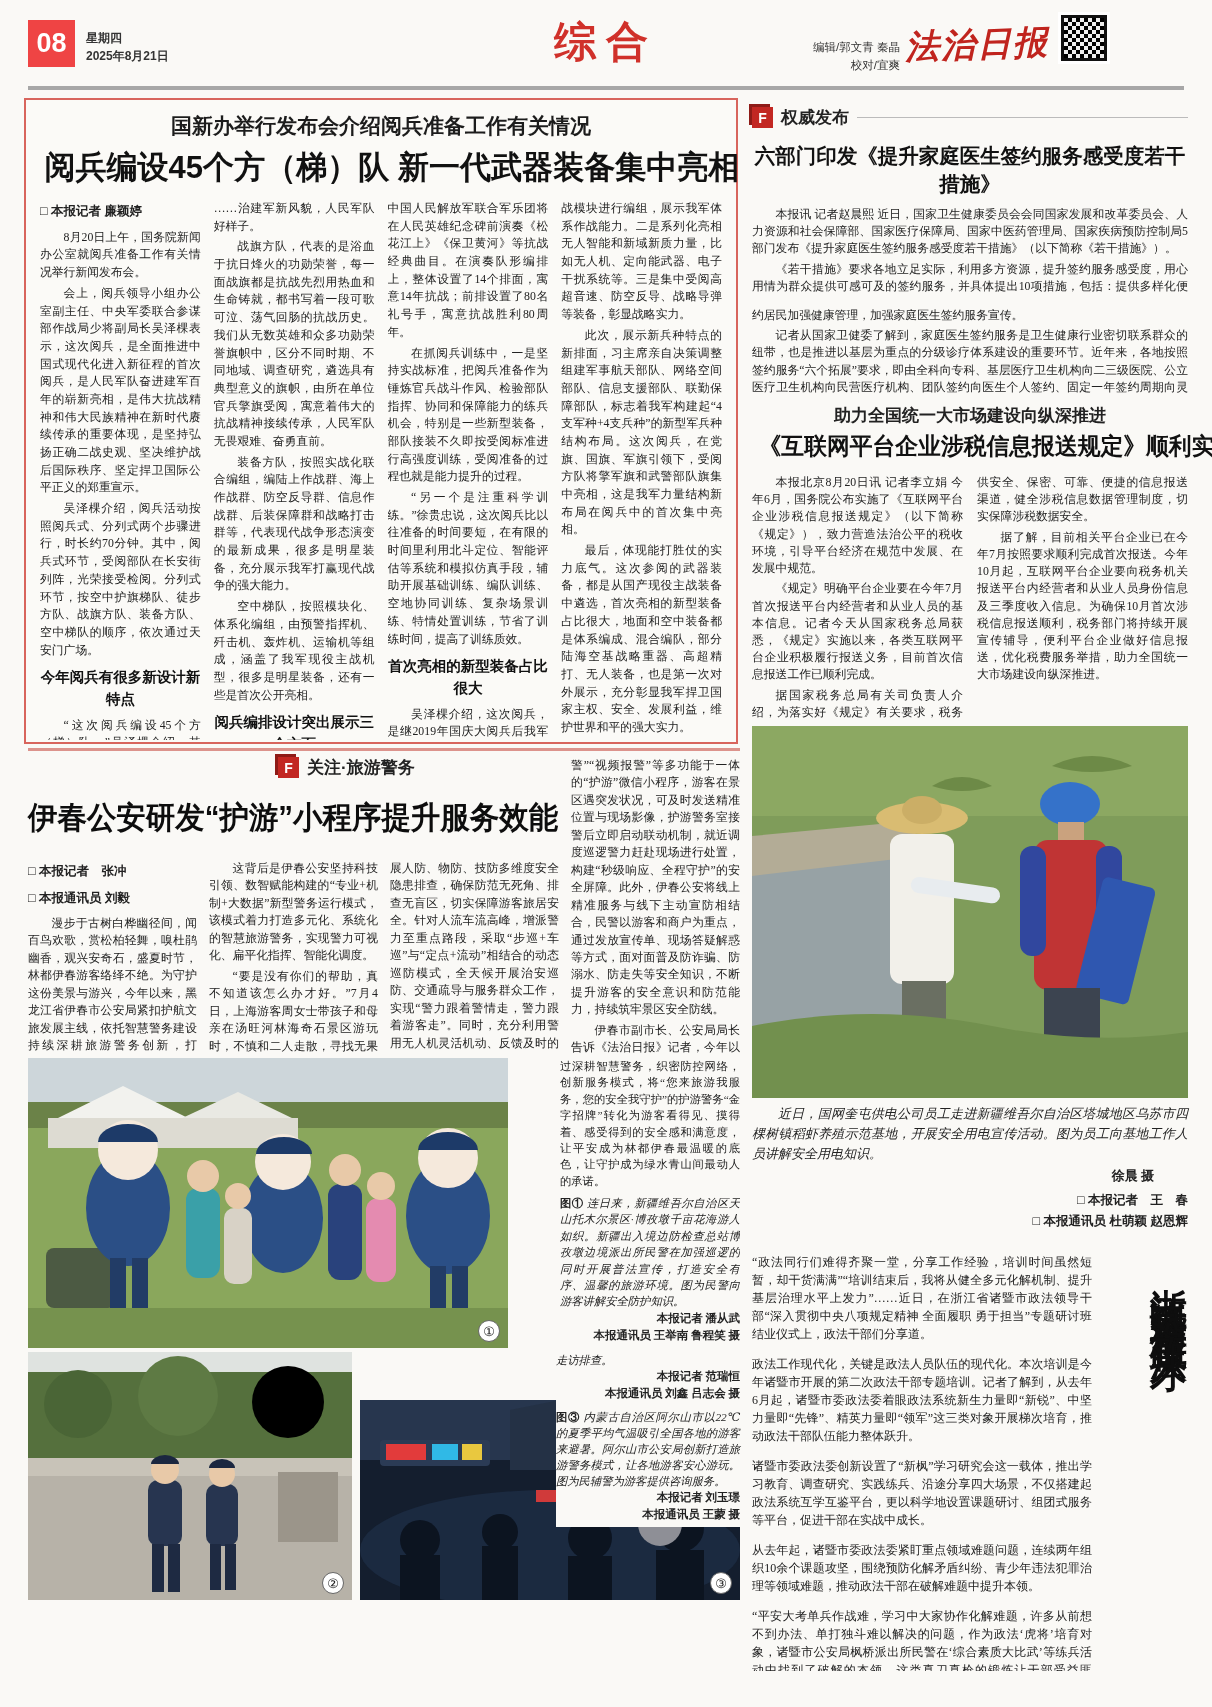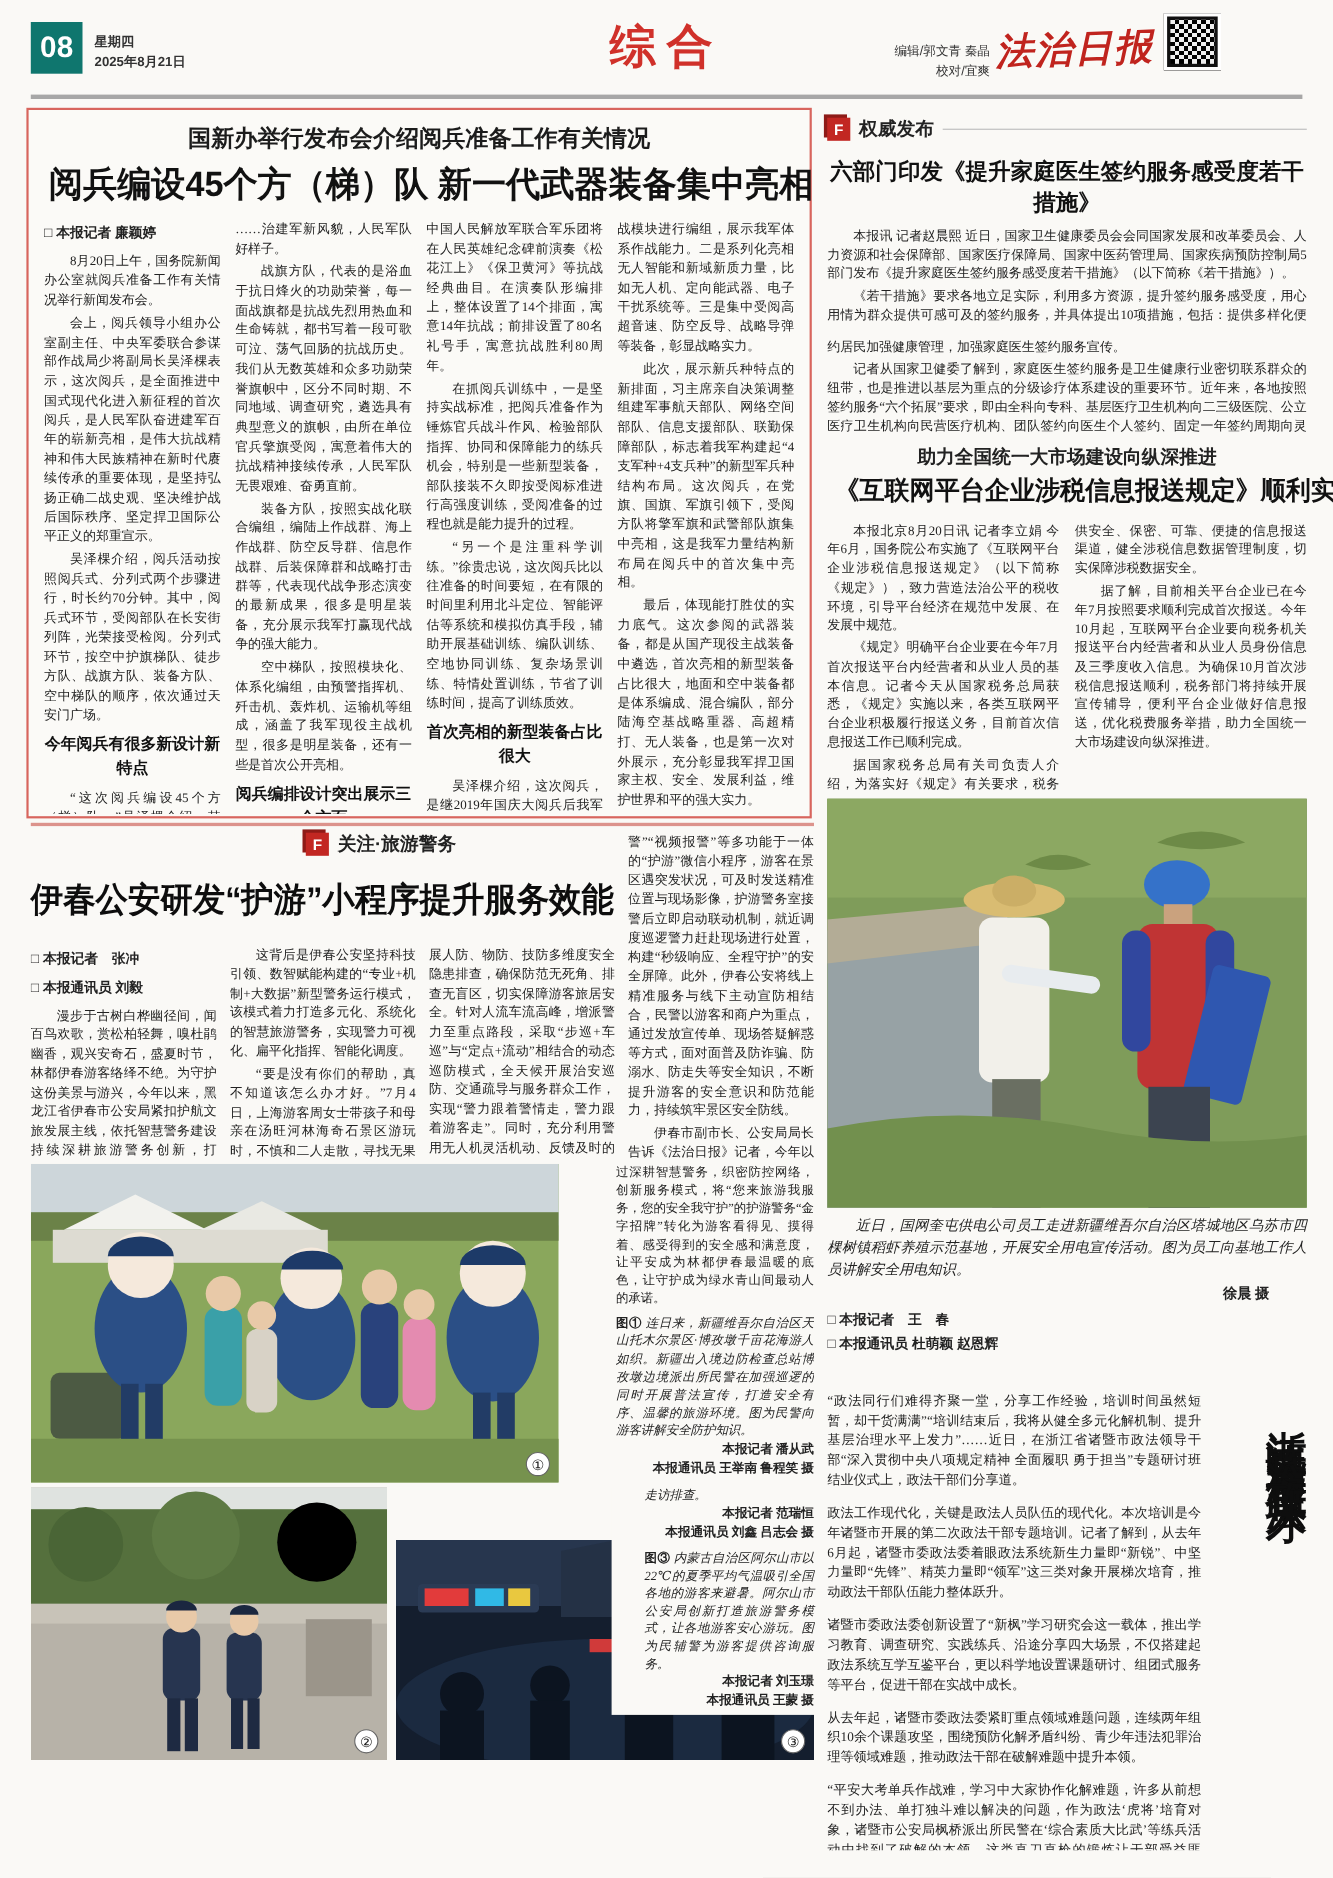--- a/index.html
+++ b/index.html
@@ -1,20 +1,20 @@
 <!DOCTYPE html>
 <html><head>
 <meta charset="utf-8">
 <style>
   html,body{margin:0;padding:0;background:#e8e6e2;}
   #canvas{position:relative;width:1212px;height:1707px;background:#faf9f6;overflow:hidden;
           font-family:"Liberation Serif","DejaVu Serif",serif;color:#222;}
   [data-name]{box-sizing:border-box;}
   
-  .pageno{position:absolute;left:28px;top:20px;width:47px;height:47px;background:#0f766e;color:#fff;
+  .pageno{position:absolute;left:28px;top:20px;width:47px;height:47px;background:#ef4444;color:#fff;
           font-family:"Liberation Sans","DejaVu Sans",sans-serif;font-weight:bold;font-size:27px;
           display:flex;align-items:center;justify-content:center;}
   .datebox{position:absolute;left:86px;top:29px;font-family:"Liberation Sans",sans-serif;
            font-size:12px;font-weight:bold;color:#333;line-height:1.5;}
   .section-title{position:absolute;left:0;right:0;top:14px;text-align:center;color:#d0312a;
            font-family:"Liberation Sans",sans-serif;font-weight:bold;font-size:42px;letter-spacing:10px;}
   .editorbox{position:absolute;left:770px;top:38px;width:130px;text-align:right;
            font-family:"Liberation Sans",sans-serif;font-size:11.5px;color:#333;line-height:1.6;}
   .masthead{position:absolute;left:905px;top:22px;width:145px;color:#c0241e;font-weight:bold;
            font-size:34px;font-style:italic;transform:rotate(-2deg);letter-spacing:2px;white-space:nowrap;}
@@ -54,21 +54,21 @@
       font-weight:bold;font-size:23.5px;color:#111;white-space:nowrap;transform:scaleX(.97);}
   .tax-cols{position:absolute;left:752px;top:474px;width:436px;height:246px;display:flex;gap:14px;overflow:hidden;}
   
   .field-photo{position:absolute;left:752px;top:726px;width:436px;height:372px;overflow:hidden;background:#7f9c5a;}
   .field-cap{position:absolute;left:752px;top:1104px;width:436px;font-size:13px;line-height:1.55;
       font-style:italic;color:#222;text-align:justify;}
   .field-cap .ti{text-indent:2em;margin:0;}
   .field-credit{text-align:right;padding-right:34px;font-weight:bold;font-style:normal;margin-top:2px;}
   
   .zhuji{position:absolute;left:752px;top:1190px;width:436px;height:505px;overflow:hidden;}
-  .zhuji .bylines{font-family:"Liberation Sans",sans-serif;font-weight:bold;font-size:12.5px;line-height:1.7;margin-bottom:19px;}
+  .zhuji .bylines{font-family:"Liberation Sans",sans-serif;font-weight:bold;font-size:12.5px;line-height:1.7;margin-bottom:8px;text-align:right;}
   .zhuji-flex{display:flex;gap:12px;}
   .zhuji-paras{flex:1;font-size:12px;line-height:1.5;text-align:justify;overflow:hidden;height:430px;}
   .v-headline{width:84px;writing-mode:vertical-rl;font-weight:bold;font-size:37px;line-height:1.1;
       letter-spacing:6px;color:#0e0e0e;font-family:"Liberation Serif",serif;padding-top:18px;}
   
   .t-rule{position:absolute;left:28px;top:748px;width:712px;height:3px;background:#dc938c;}
   .t-badge{position:absolute;left:268px;top:752px;background:#faf9f6;padding:4px 10px;
       display:flex;align-items:center;gap:8px;}
   .t-label{font-family:"Liberation Sans",sans-serif;font-weight:bold;font-size:17px;color:#222;}
   .t-headline{position:absolute;left:28px;top:797px;width:548px;font-family:"Liberation Sans",sans-serif;
@@ -82,21 +82,21 @@
       background:#fff;border:1px solid #666;color:#222;font-size:13px;display:flex;
       align-items:center;justify-content:center;font-family:"Liberation Sans",sans-serif;}
   .cap-col{position:absolute;left:560px;top:1058px;width:180px;height:292px;overflow:hidden;
       font-size:11.3px;line-height:1.45;text-align:justify;}
   .cap-col p{margin:0 0 2px;text-indent:2em;}
   .cap-col p.noindent{text-indent:0;}
   .cap-block{font-style:italic;margin-top:6px;}
   .cap-label{font-weight:bold;font-style:normal;}
   .cap-credit{text-align:right;font-weight:bold;font-style:normal;font-size:11.5px;line-height:1.5;}
   .cap-stack{position:absolute;left:556px;top:1352px;width:184px;background:#faf9f6;z-index:3;
-      font-size:11.3px;line-height:1.42;text-align:justify;padding-bottom:4px;padding-left:30px;}
+      font-size:11.3px;line-height:1.42;text-align:justify;padding-bottom:4px;}
 </style>
 </head>
 <body>
 
 <div id="canvas" data-name="newspaper-page">
 
   <div class="pageno" data-name="page-number-badge">08</div>
   <div class="datebox" data-name="date-block">
     <div data-name="weekday">星期四</div>
     <div data-name="date">2025年8月21日</div>

